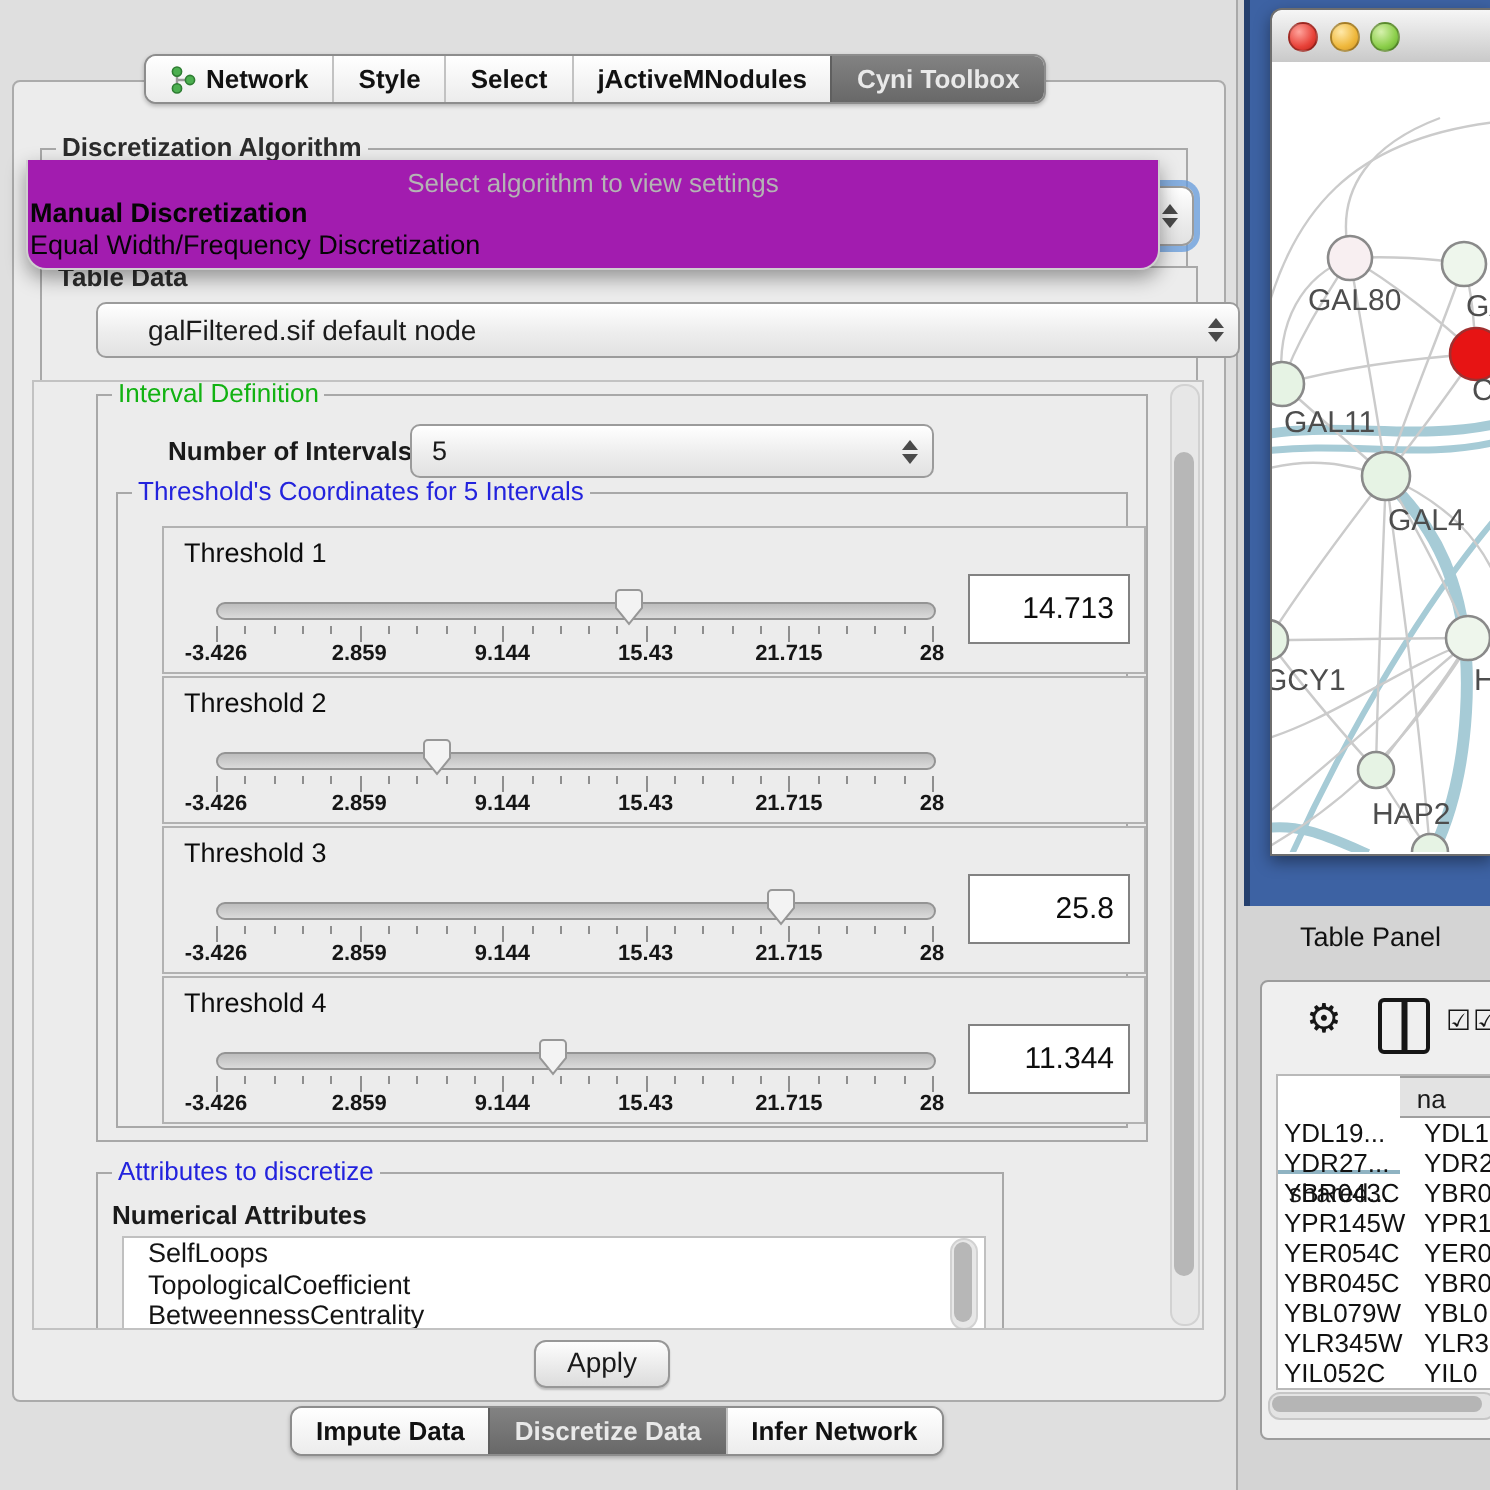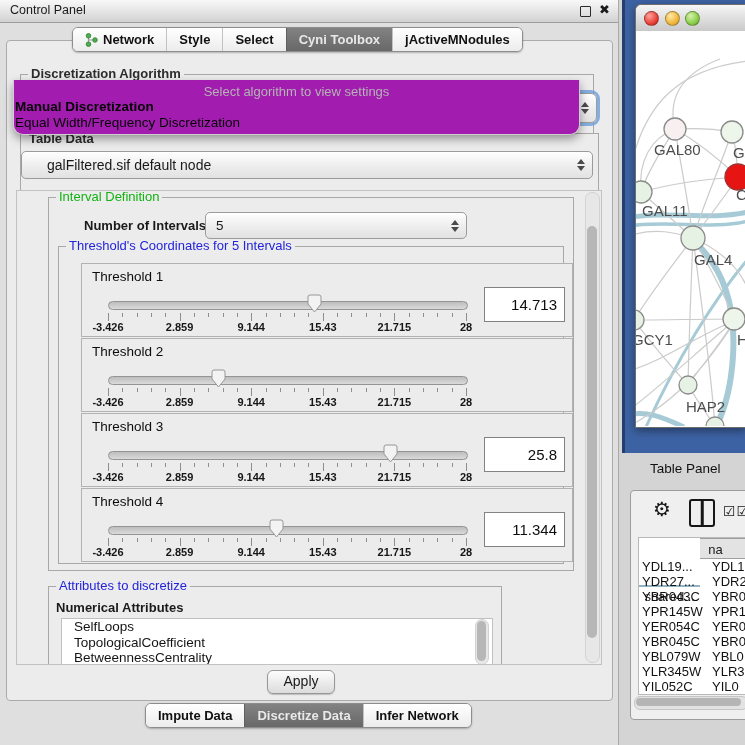--- a/index.html
+++ b/index.html
@@ -114,71 +114,66 @@
   #hscroll{left:3px;top:205px;width:112px;height:12px;background:#e3e3e3;border:1px solid #c6c6c6;border-radius:6px;}
   #hthumb{position:absolute;left:1px;top:1px;width:105px;height:8px;background:#b5b5b5;border-radius:4px;}
 </style>
 </head>
 <body>
 
 <div id="root">
 
   <div id="control-panel" class="abs">
 
-    <div id="cp-titlebar" class="abs">
-      <span id="cp-title" class="abs">Control Panel</span>
-      <span id="float-icon" class="abs"></span>
-      <span id="close-icon" class="abs">✖</span>
-    </div>
 
     <div id="main-panel" class="abs groupbox"></div>
 
     <div id="top-tabs" class="abs seg-row">
         <div class="seg">
           <svg width="13" height="14" viewBox="0 0 13 14">
             <line x1="3.5" y1="3" x2="3.5" y2="11" stroke="#9a9a9a" stroke-width="1.2"></line>
             <line x1="3.5" y1="7" x2="10" y2="7" stroke="#9a9a9a" stroke-width="1.2"></line>
             <circle cx="3.5" cy="2.8" r="2.3" fill="#4caf50" stroke="#2e7d32" stroke-width=".8"></circle>
             <circle cx="3.5" cy="11.2" r="2.3" fill="#4caf50" stroke="#2e7d32" stroke-width=".8"></circle>
             <circle cx="10" cy="7" r="2.3" fill="#4caf50" stroke="#2e7d32" stroke-width=".8"></circle>
           </svg>
           <span>Network</span>
         </div>
         <div class="seg">
           <span>Style</span>
         </div>
         <div class="seg">
           <span>Select</span>
         </div>
+        <div class="seg">
+          <span>jActiveMNodules</span>
+        </div>
         <div class="seg sel">
           <span>Cyni Toolbox</span>
-        </div>
-        <div class="seg">
-          <span>jActiveMNodules</span>
         </div>
       </div>
 
     <div class="abs groupbox" style="left:20px;top:74px;width:572px;height:74px;"></div>
     <span class="abs group-label lbl-black" style="left:28px;top:67px;">Discretization Algorithm</span>
     <div id="algo-combo" class="abs combo">
       <div class="spin">
           <i class="up"></i>
           <i class="dn"></i>
         </div>
     </div>
 
     <div id="algo-popup" class="abs">
       <div id="popup-hint">Select algorithm to view settings</div>
       <div class="popup-opt b">Manual Discretization</div>
       <div class="popup-opt">Equal Width/Frequency Discretization</div>
     </div>
 
     <div class="abs groupbox" style="left:20px;top:133px;width:577px;height:56px;"></div>
     <span class="abs group-label lbl-black" style="left:26px;top:132px;font-weight:600;z-index:2;">Table Data</span>
-    <div class="abs combo" style="left:21px;top:151px;width:545px;height:26px;padding-left:25px;">
+    <div class="abs combo" style="left:48px;top:151px;width:545px;height:26px;padding-left:25px;">
       <span>galFiltered.sif default node</span>
       <div class="spin">
           <i class="up"></i>
           <i class="dn"></i>
         </div>
     </div>
 
     <div id="viewport" class="abs">
 
       <div class="abs groupbox" style="left:31px;top:6px;width:524px;height:372px;"></div>

